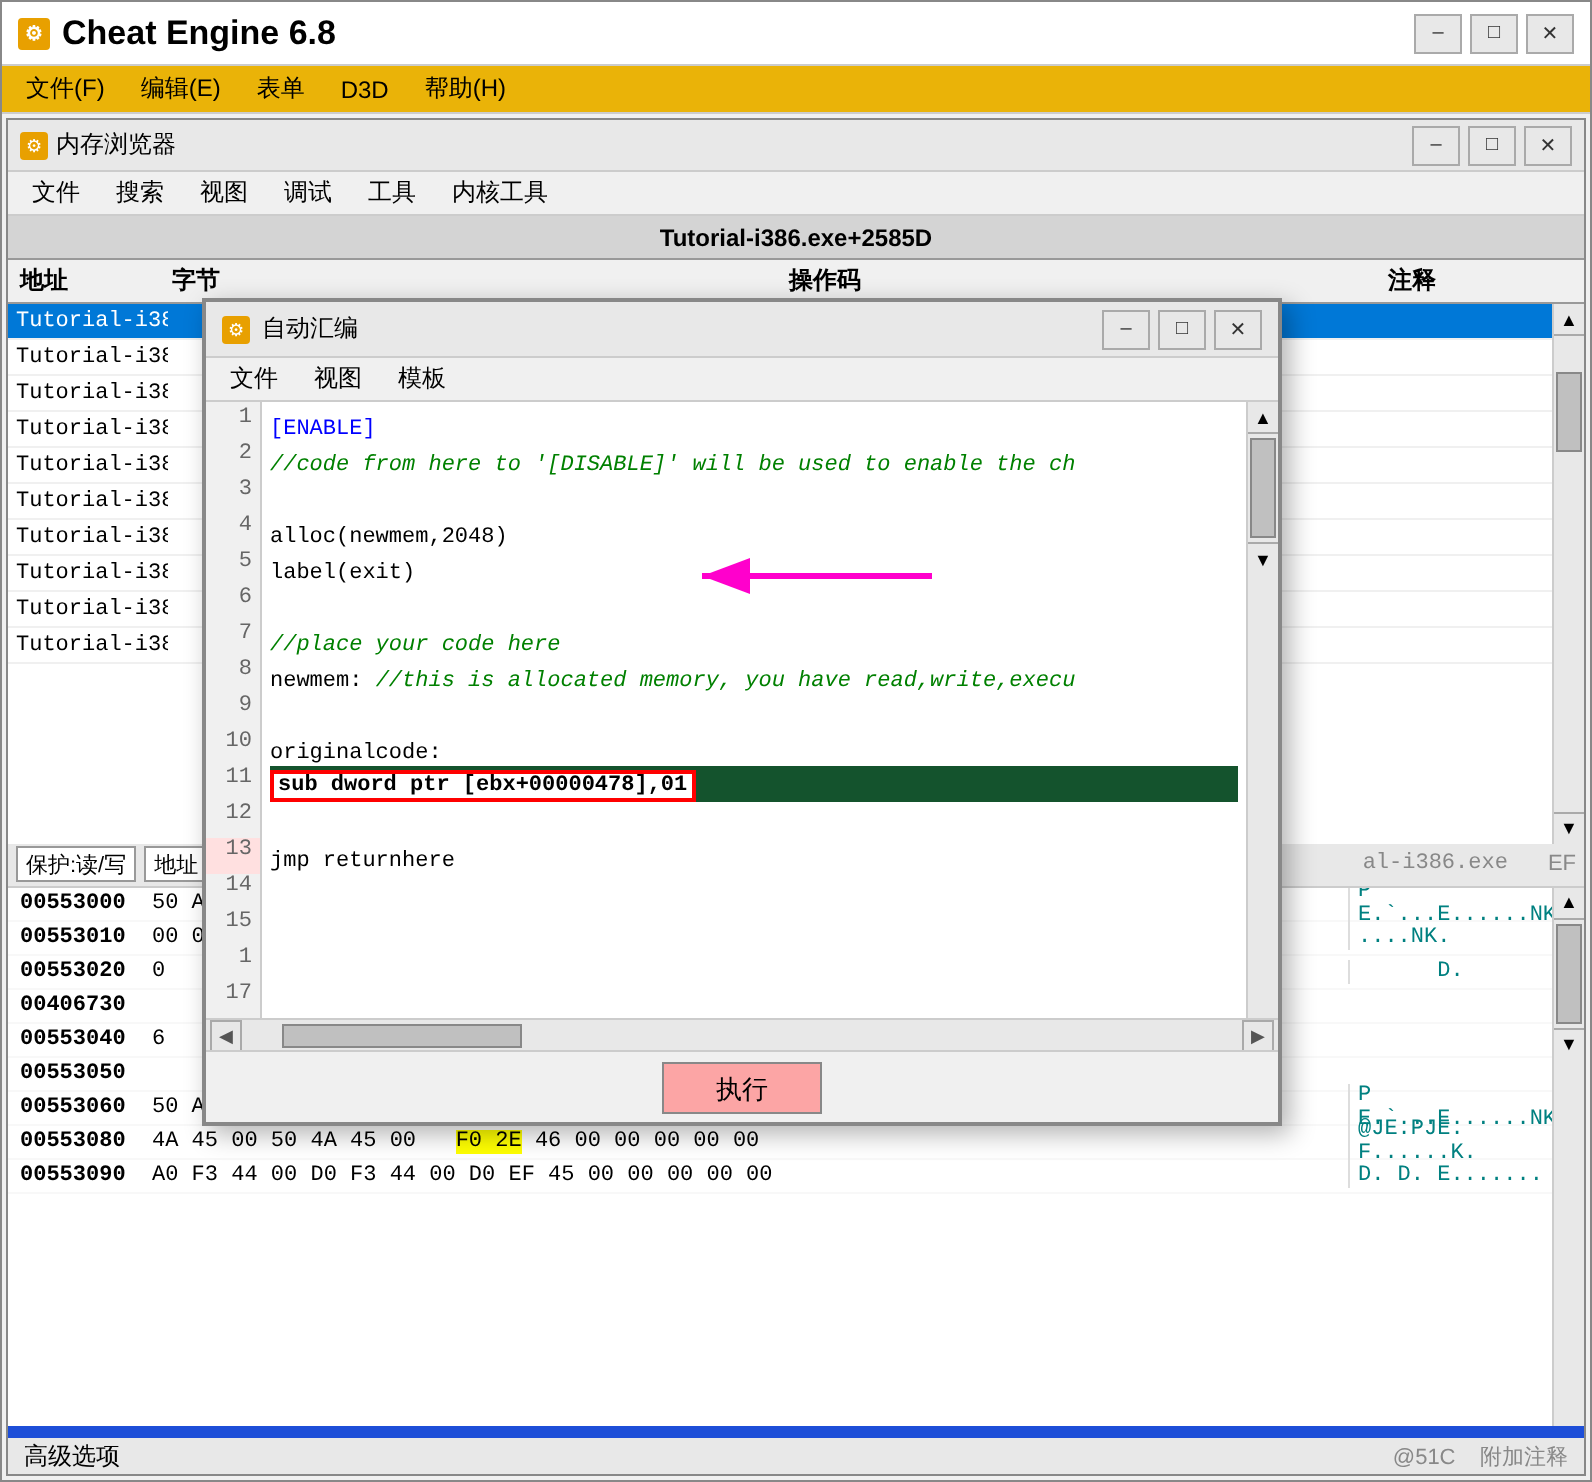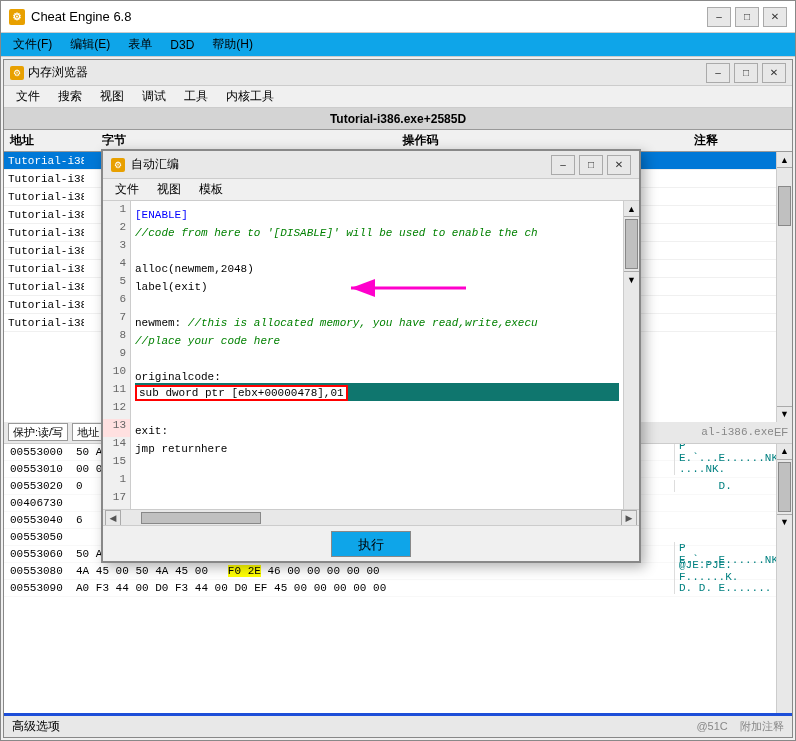--- a/index.html
+++ b/index.html
@@ -45,22 +45,22 @@
       background: #e8a000;
       border-radius: 2px;
       display: flex;
       align-items: center;
       justify-content: center;
       font-size: 10px;
       color: white;
       font-weight: bold;
     }
     .title-text {
-      font-size: 13px;
-      font-weight: normal;
+      font-size: 17px;
+      font-weight: bold;
       color: #000;
     }
     .window-controls {
       display: flex;
       gap: 4px;
     }
     .win-btn {
       width: 24px;
       height: 20px;
       border: 1px solid #aaa;
@@ -69,21 +69,21 @@
       display: flex;
       align-items: center;
       justify-content: center;
       font-size: 10px;
       color: #333;
     }
     .win-btn.close { background: #e8e8e8; }
 
     
     .menu-bar {
-      background: #0ea5e9;
+      background: #eab308;
       height: 24px;
       display: flex;
       align-items: center;
       padding: 0 4px;
       border-bottom: 1px solid #ccc;
       gap: 2px;
     }
     .menu-item {
       padding: 2px 8px;
       cursor: pointer;
@@ -155,21 +155,21 @@
       background: #f0f0f0;
       height: 22px;
       display: flex;
       align-items: center;
       border-bottom: 1px solid #999;
       padding: 0 2px;
       font-size: 12px;
       font-weight: bold;
     }
     .col-addr { width: 80px; min-width: 80px; padding-left: 4px; }
-    .col-byte { width: 45px; min-width: 45px; margin-left: 16px; }
+    .col-byte { width: 45px; min-width: 45px; }
     .col-opcode { flex: 1; text-align: center; }
     .col-comment { width: 80px; text-align: left; }
     .col-scroll { width: 16px; }
 
     
     .disasm-area {
       flex: 1;
       overflow: hidden;
       display: flex;
       flex-direction: column;
@@ -248,40 +248,41 @@
       height: 17px;
       display: flex;
       align-items: center;
       border-bottom: 1px solid #f8f8f8;
       padding: 0 2px;
     }
     .hex-addr {
       width: 70px;
       color: #000;
       padding-left: 4px;
+      font-weight: bold;
     }
     .hex-bytes {
       flex: 1;
       color: #000;
     }
     .hex-bytes span.yellow-bg {
       background: #ffff00;
     }
     .hex-ascii {
       width: 100px;
       color: #008080;
       border-left: 1px solid #ddd;
       padding-left: 4px;
     }
 
     
     .bottom-bar {
       height: 24px;
       background: #e8e8e8;
-      border-top: 3px solid #1d4ed8;
+      border-top: 6px solid #1d4ed8;
       display: flex;
       align-items: center;
       justify-content: space-between;
       padding: 0 8px;
     }
 
     
     .auto-asm-dialog {
       position: absolute;
       top: 148px;
@@ -403,21 +404,21 @@
       color: #555;
       cursor: pointer;
     }
 
     
     .execute-btn {
       margin: 4px auto;
       display: block;
       width: 80px;
       height: 26px;
-      background: #0ea5e9;
+      background: #fca5a5;
       border: 1px solid #888;
       cursor: pointer;
       font-size: 13px;
       text-align: center;
       line-height: 26px;
     }
 
     
     .arrow-annotation {
       position: absolute;
@@ -603,21 +604,21 @@
       </div>
     </div>
 
     <div class="status-row">
       <div class="status-item">保护:读/写</div>
       <div class="status-item">地址</div>
       <div class="status-item">0</div>
       <div class="status-item">13</div>
       <div style="flex:1;"></div>
       <span style="font-size:11px;color:#888;font-family:Liberation Mono, monospace;">al-i386.exe</span>
-      <span style="font-size:11px;color:#888;">EF</span>
+      <span style="margin-left:20px;font-size:11px;color:#888;">EF</span>
     </div>
 
     <div class="hex-with-scroll">
       <div class="hex-area">
         <div class="hex-row">
           <span class="hex-addr">00553000</span>
           <span class="hex-bytes">50 A2 45 00 <span class="yellow-bg">60 A2 45</span> 00 &nbsp;&nbsp;&nbsp;&nbsp;&nbsp;&nbsp;&nbsp;&nbsp;&nbsp;&nbsp;&nbsp;&nbsp;&nbsp;&nbsp;&nbsp;&nbsp;&nbsp;&nbsp;&nbsp;&nbsp;&nbsp;&nbsp;&nbsp;&nbsp;&nbsp;&nbsp;&nbsp;&nbsp;&nbsp;</span>
           <span class="hex-ascii">P E.`...E......NK.</span>
         </div>
         <div class="hex-row">
@@ -731,37 +732,34 @@
         </div>
         <div class="code-line">&nbsp;</div>
         <div class="code-line">
           <span>alloc(newmem,2048)</span>
         </div>
         <div class="code-line">
           <span>label(exit)</span>
         </div>
         <div class="code-line">&nbsp;</div>
         <div class="code-line">
+          <span class="code-comment">//place your code here</span>
+        </div>
+        <div class="code-line">
           <span>newmem:&nbsp;</span>
             <span class="code-comment">//this is allocated memory, you have read,write,execu</span>
-        </div>
-        <div class="code-line">
-          <span class="code-comment">//place your code here</span>
         </div>
         <div class="code-line">&nbsp;</div>
         <div class="code-line">
           <span>originalcode:</span>
         </div>
-        <div class="code-line line-highlight" style="background:#0f766e;">
+        <div class="code-line line-highlight" style="background:#14532d;font-weight:bold;">
           <span style="display:inline-block;background:white;border:2px solid red;padding:0 2px;">sub dword ptr [ebx+00000478],01</span>
         </div>
         <div class="code-line">&nbsp;</div>
-        <div class="code-line">
-          <span>exit:</span>
-        </div>
         <div class="code-line">
           <span>jmp returnhere</span>
         </div>
         <div class="code-line">&nbsp;</div>
       </div>
 
       <div class="scrollbar-v">
         <div style="height:16px;background:#e8e8e8;border-bottom:1px solid #aaa;display:flex;align-items:center;justify-content:center;font-size:9px;">▲</div>
         <div style="height:50px;background:#c0c0c0;border:1px solid #888;margin:2px 1px;"></div>
         <div style="flex:1;"></div>

